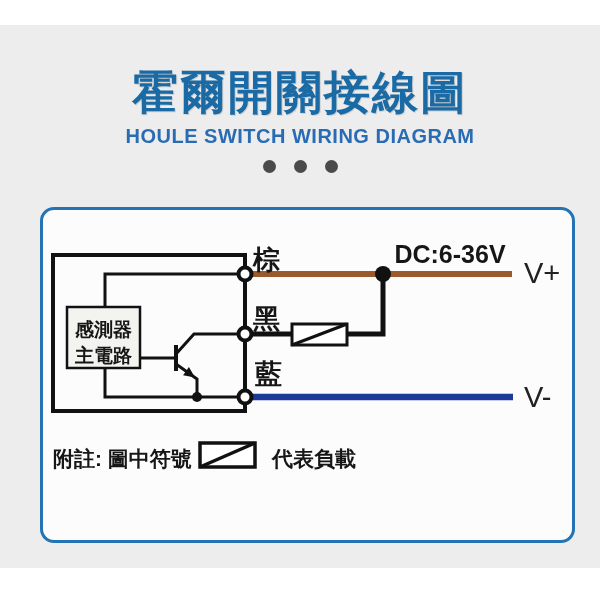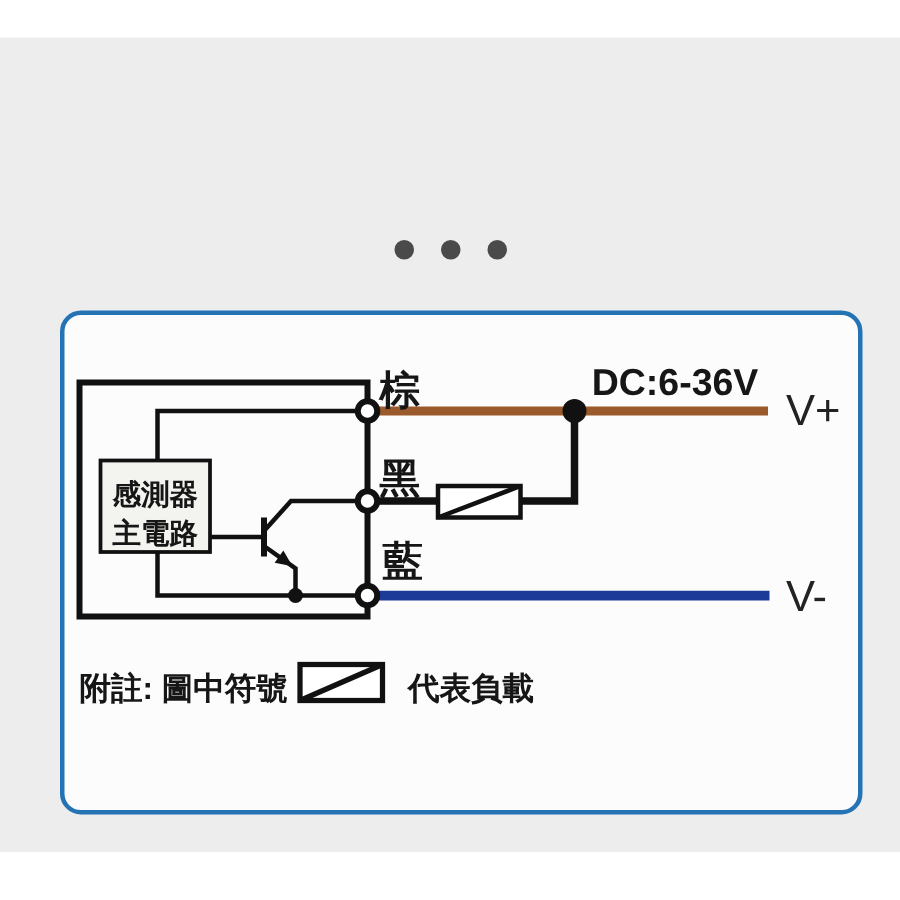--- a/index.html
+++ b/index.html
@@ -40,20 +40,22 @@
   .supply-text{font-size:25px;font-weight:700;}
   .vrail-text{font-size:29px;font-weight:400;fill:#222;}
   .note-text{font-size:21px;font-weight:600;}
 </style>
 </head>
 <body>
 
 <div class="page">
   <div class="gray-band"></div>
 
+  <div class="title">霍爾開關接線圖</div>
+  <div class="subtitle">HOULE SWITCH WIRING DIAGRAM</div>
 
   <div class="dots">
     <span class="dot"></span>
     <span class="dot"></span>
     <span class="dot"></span>
   </div>
 
   <div class="panel">
     <svg viewBox="3 3 529 330">
 

